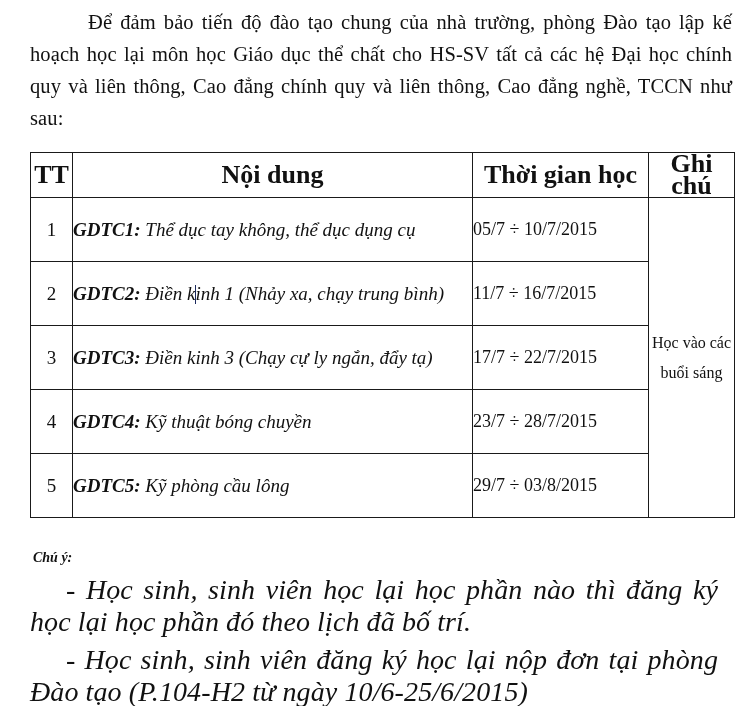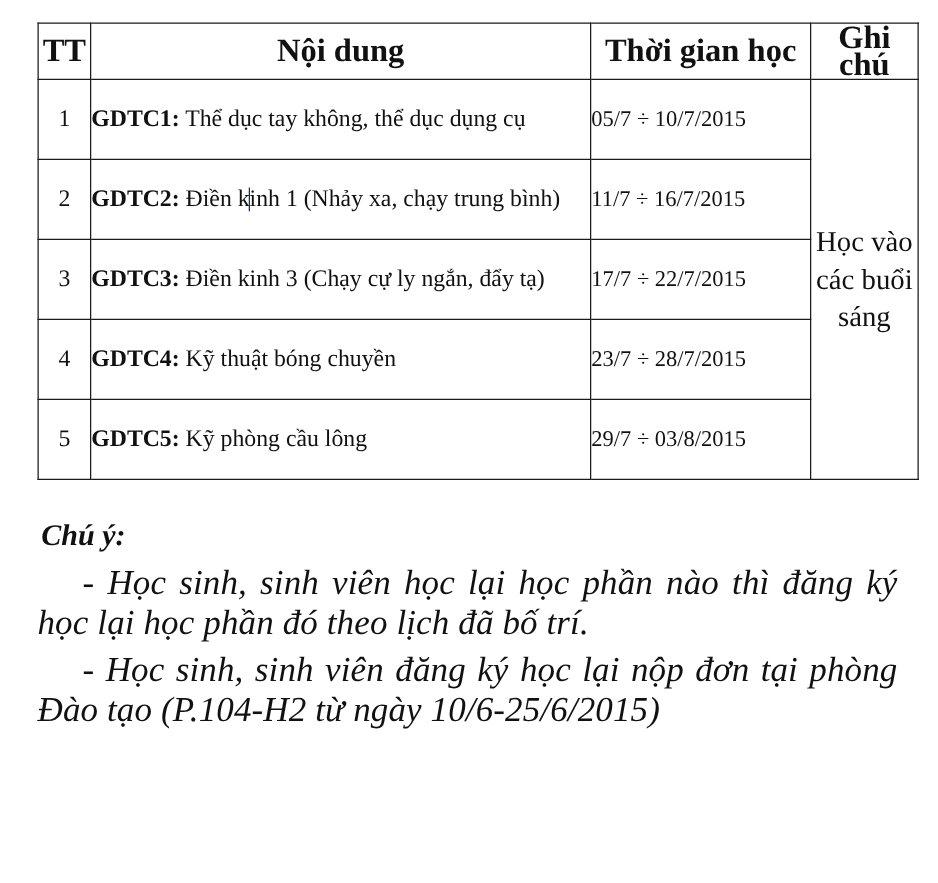--- a/index.html
+++ b/index.html
@@ -67,44 +67,45 @@
 
   td.c-tt {
     text-align: center;
     font-size: 19px;
   }
   td.c-noi {
     text-align: left;
     padding-left: 14px;
     font-size: 19px;
     white-space: nowrap;
+    font-style: italic;
   }
   td.c-noi .code {
     font-weight: bold;
   }
   td.c-time {
     text-align: left;
     font-size: 18px;
     white-space: nowrap;
   }
   td.c-ghi {
     text-align: center;
-    font-size: 23px;
+    font-size: 16px;
     line-height: 30px;
     margin-left: 28px;
   }
 
   
   .notes {
     margin-top: 32px;
   }
   .notes-title {
     font-weight: bold;
     font-style: italic;
-    font-size: 24px;
+    font-size: 14px;
     margin: 0 0 8px 3px;
   }
   .note-line {
     font-size: 28px;
     line-height: 32px;
     text-align: justify;
     text-indent: 36px;
     margin: 0;
     padding-right: 14px;
     letter-spacing: 0.1px;
@@ -120,20 +121,21 @@
     background: #1b2a5e;
     vertical-align: -4px;
     margin: 0 -0.5px;
   }
 </style>
 </head>
 <body>
 
 <div class="page">
 
+  <p class="intro">Để đảm bảo tiến độ đào tạo chung của nhà trường, phòng Đào tạo lập kế hoạch học lại môn học Giáo dục thể chất cho HS-SV tất cả các hệ Đại học chính quy và liên thông, Cao đẳng chính quy và liên thông, Cao đẳng nghề, TCCN như sau:</p>
 
   <div class="table-wrap">
     <table class="schedule">
       <colgroup>
         <col class="col-tt">
         <col class="col-noi">
         <col class="col-time">
         <col class="col-ghi">
       </colgroup>
       <thead>

